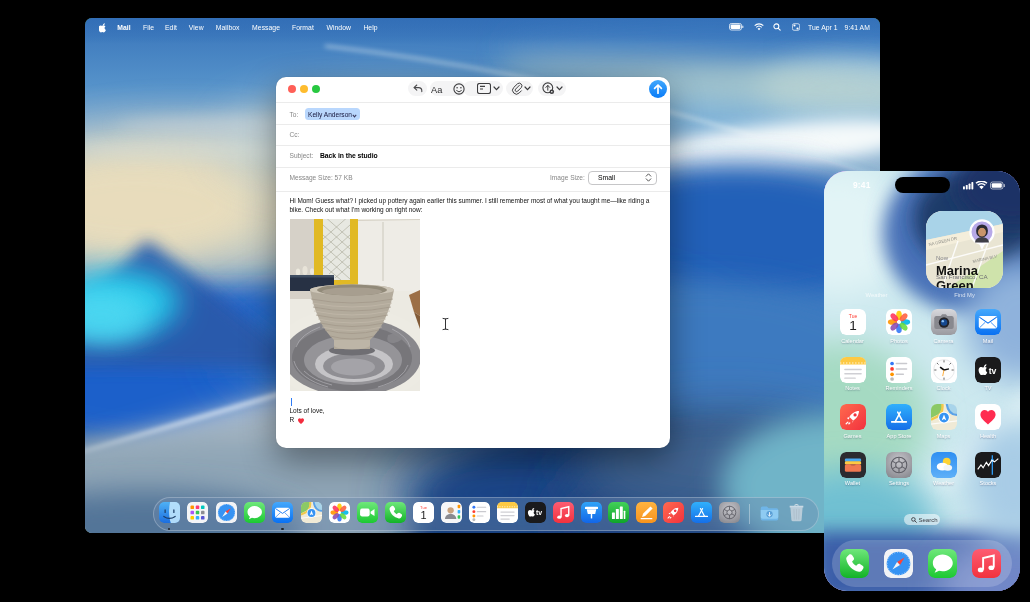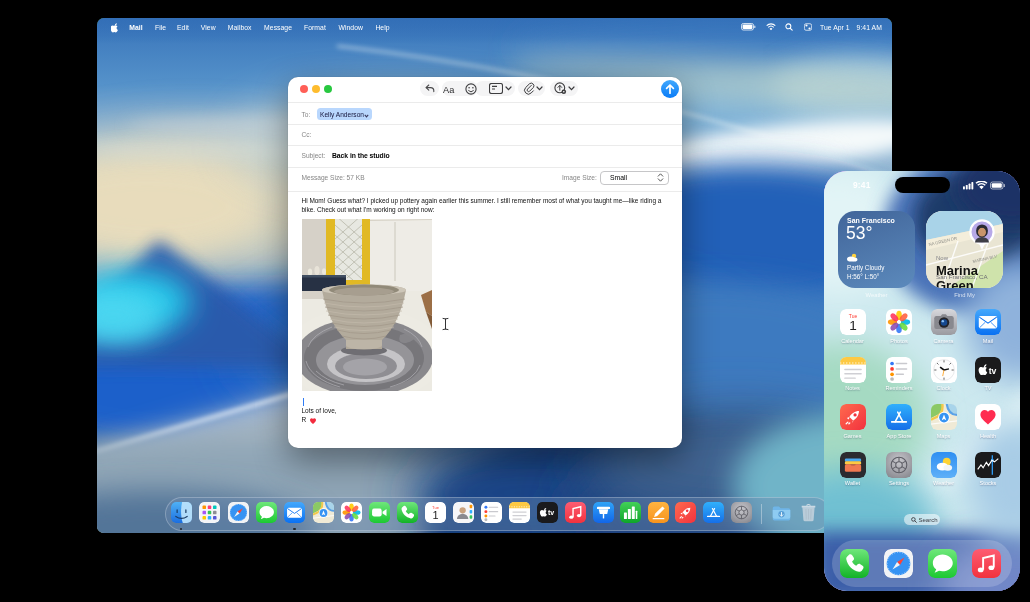--- a/index.html
+++ b/index.html
@@ -1,19 +1,19 @@
 <!DOCTYPE html>
 <html><head>
 <meta charset="utf-8">
 <style>
   * { margin:0; padding:0; box-sizing:border-box; }
   html,body { width:1030px; height:602px; background:#000; overflow:hidden;
     font-family:"Liberation Sans", sans-serif; }
   .abs { position:absolute; }
-  #desktop { position:absolute; left:97px; top:18px; width:795px; height:515px;
+  #desktop { position:absolute; left:85px; top:18px; width:795px; height:515px;
     border-radius:7px; overflow:hidden; background:#4d7c0f; }
   #wall { position:absolute; left:0; top:0; }
   
   #menubar { position:absolute; left:0; top:0; width:795px; height:19px; color:#fff; }
   #menubar span { position:absolute; top:6px; font-size:6.8px; letter-spacing:.05px; }
   .mb-b { font-weight:bold; }
   
   #mailwin { position:absolute; left:191px; top:59px; width:394px; height:371px;
     background:#fff; border-radius:10px; box-shadow:0 12px 34px rgba(0,0,0,.42), 0 0 1px rgba(0,0,0,.3); }
   .tl { position:absolute; top:7.5px; width:8px; height:8px; border-radius:50%; }
@@ -600,31 +600,20 @@
         <rect x="8.4" y="1.1" width="1.9" height="7.4" rx="0.7"></rect>
     </g>
     <path d="M18.5 8.2 L16.2 5.8 a3.3 3.3 0 0 1 4.6 0 Z" fill="#fff"></path>
     <path d="M14.7 4.3 a5.6 5.6 0 0 1 7.6 0" stroke="#fff" stroke-width="1.5" fill="none"></path>
     <path d="M13 2.3 a8.2 8.2 0 0 1 11 0" stroke="#fff" stroke-width="1.5" fill="none"></path>
     <rect x="27.5" y="1" width="12.5" height="7" rx="2" fill="none" stroke="#fff" stroke-opacity=".6"></rect>
     <rect x="28.7" y="2.2" width="10.1" height="4.6" rx="1" fill="#fff"></rect>
     <rect x="40.7" y="3" width="1.3" height="3" rx="0.6" fill="#fff" fill-opacity=".6"></rect>
   </svg>
 
-  <div class="widget" style="left:14px;background:linear-gradient(160deg,#41659a,#5c8abc)">
-    <div class="abs" style="left:9px;top:6px;font-size:7px;color:#fff;font-weight:bold;">San Francisco</div>
-    <div class="abs" style="left:8px;top:12px;font-size:17.5px;color:#fff;font-weight:300;">53°</div>
-    <svg class="abs" style="left:8px;top:42px" width="12" height="9" viewBox="0 0 12 9">
-      <circle cx="8" cy="3" r="2.2" fill="#ffd23e"></circle>
-      <ellipse cx="5" cy="6" rx="4" ry="2.6" fill="#fff"></ellipse>
-        <ellipse cx="8.6" cy="6.4" rx="2.8" ry="2" fill="#fff"></ellipse>
-    </svg>
-    <div class="abs" style="left:9px;top:53px;font-size:6.3px;color:#fff;">Partly Cloudy</div>
-    <div class="abs" style="left:9px;top:62px;font-size:6.3px;color:#fff;">H:56° L:50°</div>
-  </div>
   <div class="wlabel" style="left:14px;">Weather</div>
   <div class="widget" style="left:102px;background:#e9e3d3">
     <svg class="abs" width="77" height="77" viewBox="0 0 77 77" style="left:0;top:0">
       <rect width="77" height="77" fill="#e9e5d3"></rect>
       <path d="M0 0 H77 V13 L0 29 Z" fill="#a9d3e8"></path>
       <path d="M0 29 L77 13 L77 21 L0 39 Z" fill="#f4eedb"></path>
       <path d="M22 77 L77 40 V77 Z" fill="#cfe3ab"></path>
       <g stroke="#fff" stroke-width="1.4" opacity=".85">
         <line x1="16" y1="77" x2="32" y2="30"></line>
           <line x1="46" y1="77" x2="62" y2="32"></line>

